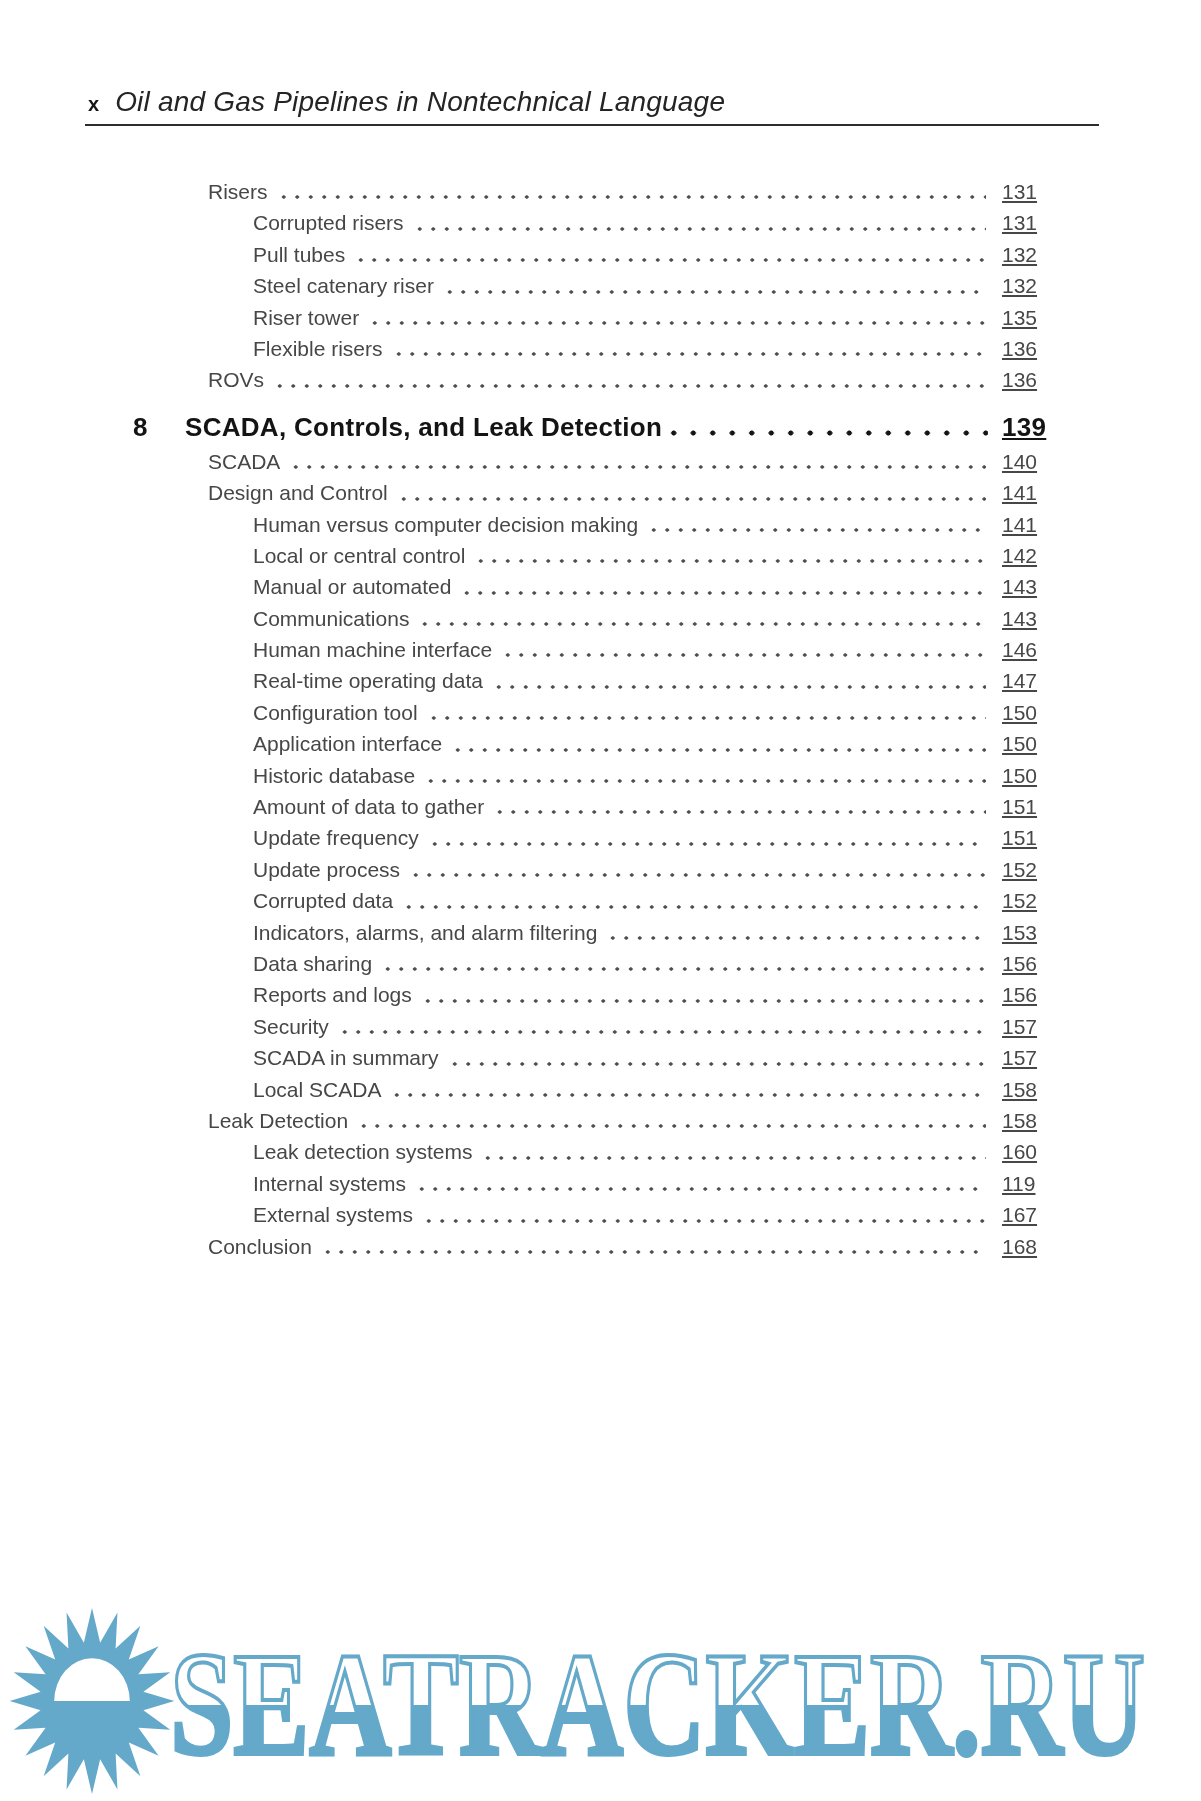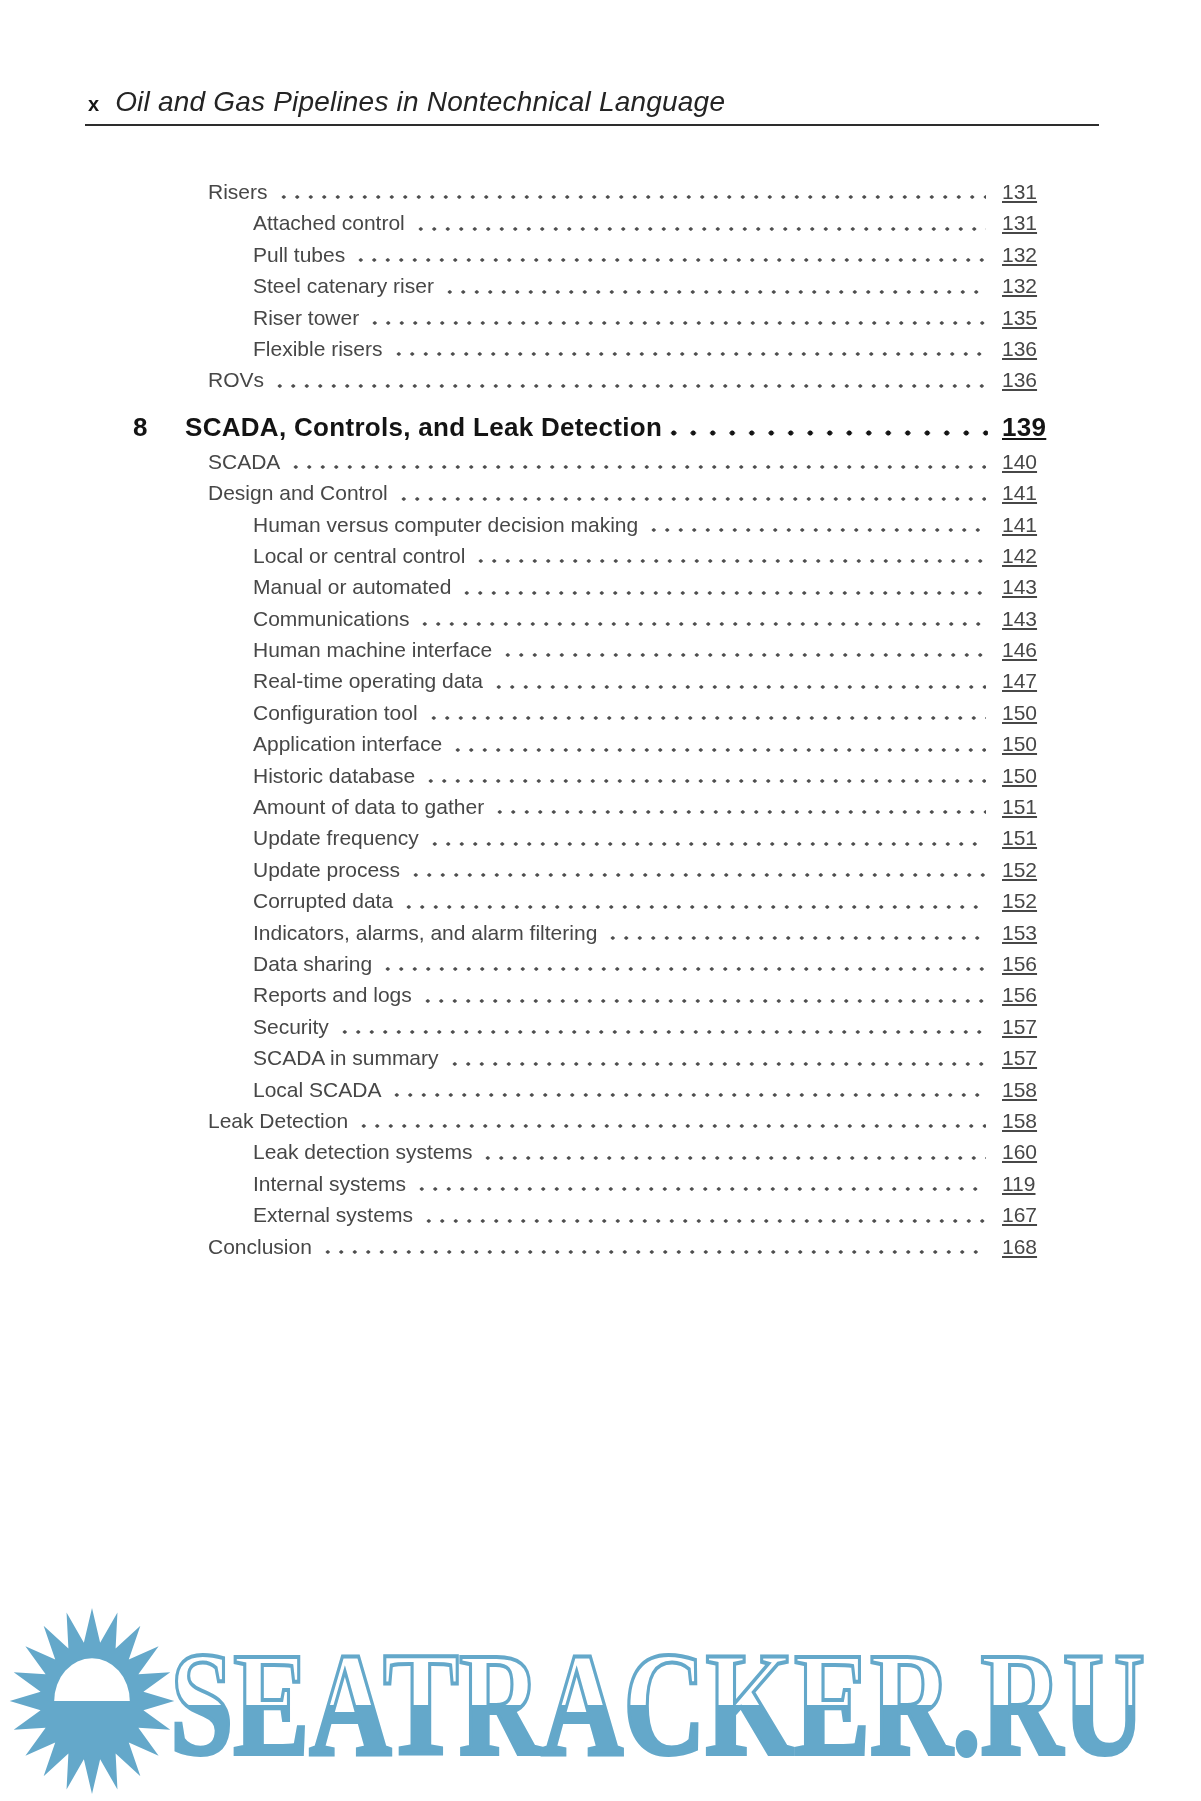--- a/index.html
+++ b/index.html
@@ -126,21 +126,21 @@
   </div>
   <div class="header-rule"></div>
 
   <div class="toc">
       <div class="toc-row level-1">
         <span class="toc-label">Risers</span>
         <span class="toc-dots"></span>
         <span class="toc-page">131</span>
       </div>
       <div class="toc-row level-2">
-        <span class="toc-label">Attached control</span>
+        <span class="toc-label">Corrupted risers</span>
         <span class="toc-dots"></span>
         <span class="toc-page">131</span>
       </div>
       <div class="toc-row level-2">
         <span class="toc-label">Pull tubes</span>
         <span class="toc-dots"></span>
         <span class="toc-page">132</span>
       </div>
       <div class="toc-row level-2">
         <span class="toc-label">Steel catenary riser</span>

